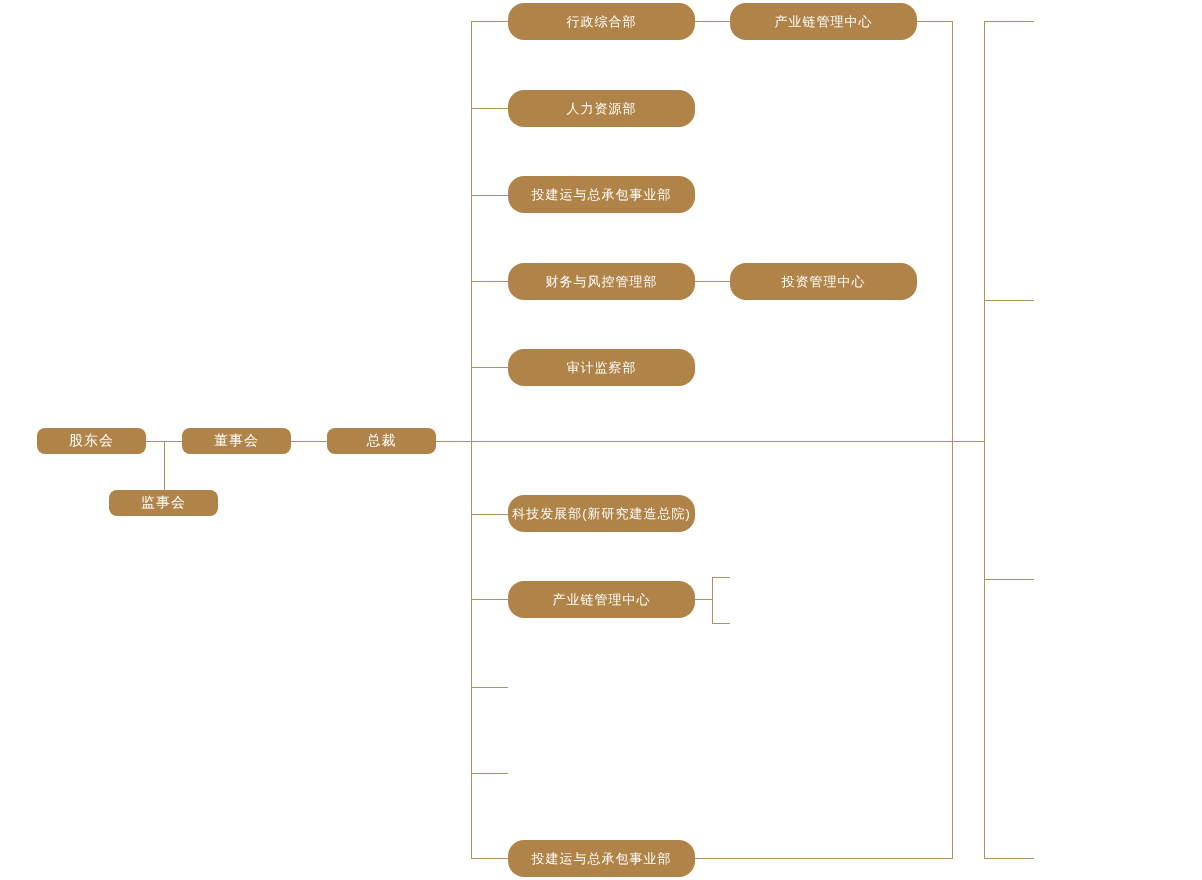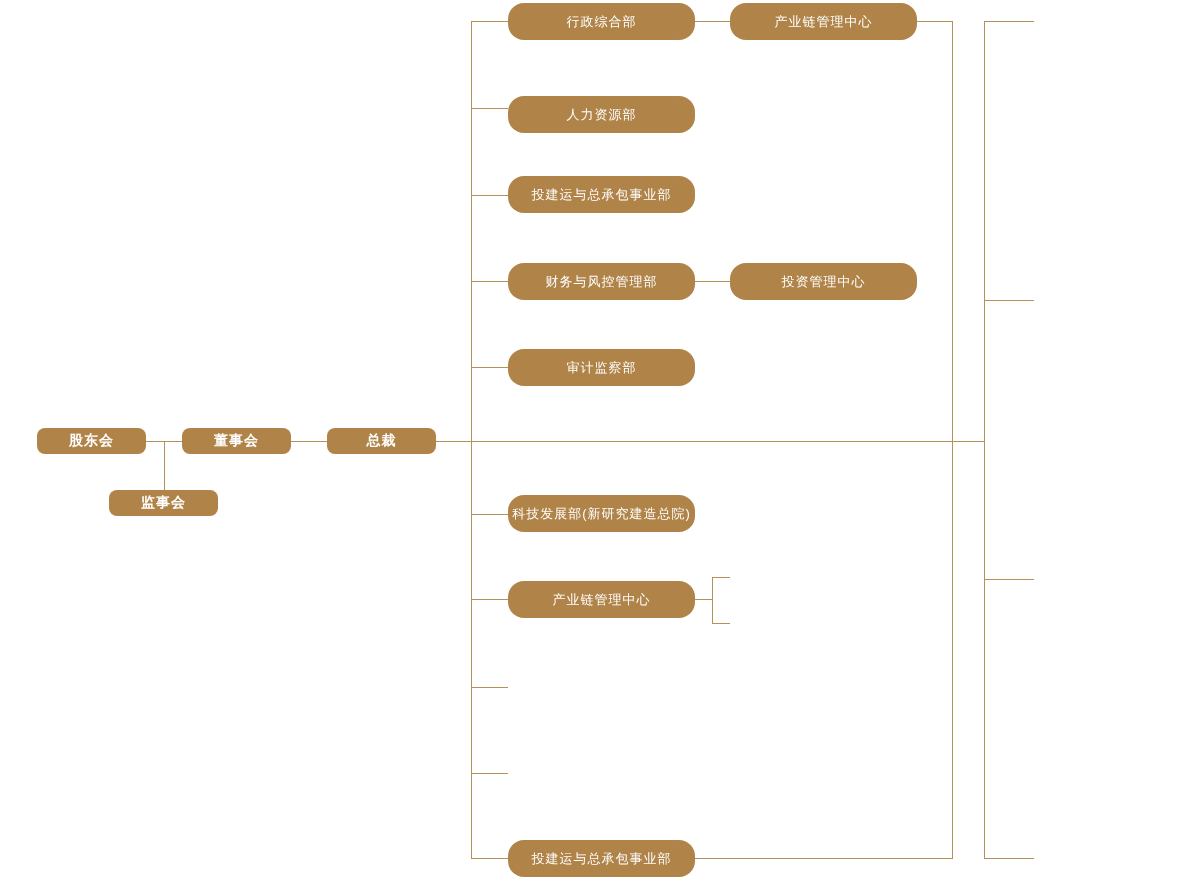--- a/index.html
+++ b/index.html
@@ -30,21 +30,20 @@
     white-space: nowrap;
     letter-spacing: 1px;
     font-weight: 500;
     z-index: 2;
   }
   .node.small {
     width: 109px;
     height: 26px;
     border-radius: 8px;
     font-size: 14px;
-    font-weight: bold;
   }
   .node.dept {
     width: 187px;
     height: 37px;
     border-radius: 16px;
     font-size: 13px;
   }
   .hl, .vl {
     position: absolute;
     background: var(--line);
@@ -91,21 +90,21 @@
   <div class="hl" style="left:984px;top:300px;width:50px"></div>
   <div class="hl" style="left:984px;top:579px;width:50px"></div>
   <div class="hl" style="left:984px;top:858px;width:50px"></div>
 
   <div class="node small" style="left:37px;top:428px">股东会</div>
   <div class="node small" style="left:182px;top:428px">董事会</div>
   <div class="node small" style="left:327px;top:428px">总裁</div>
   <div class="node small" style="left:109px;top:490px">监事会</div>
 
   <div class="node dept" style="left:508px;top:3px">行政综合部</div>
-  <div class="node dept" style="left:508px;top:96px">人力资源部</div>
+  <div class="node dept" style="left:508px;top:90px">人力资源部</div>
   <div class="node dept" style="left:508px;top:176px">投建运与总承包事业部</div>
   <div class="node dept" style="left:508px;top:349px">审计监察部</div>
   <div class="node dept" style="left:508px;top:263px">财务与风控管理部</div>
   <div class="node dept" style="left:508px;top:495px">科技发展部(新研究建造总院)</div>
   <div class="node dept" style="left:508px;top:581px">产业链管理中心</div>
   <div class="node dept" style="left:508px;top:840px">投建运与总承包事业部</div>
 
   <div class="node dept" style="left:730px;top:3px">产业链管理中心</div>
   <div class="node dept" style="left:730px;top:263px">投资管理中心</div>
 

